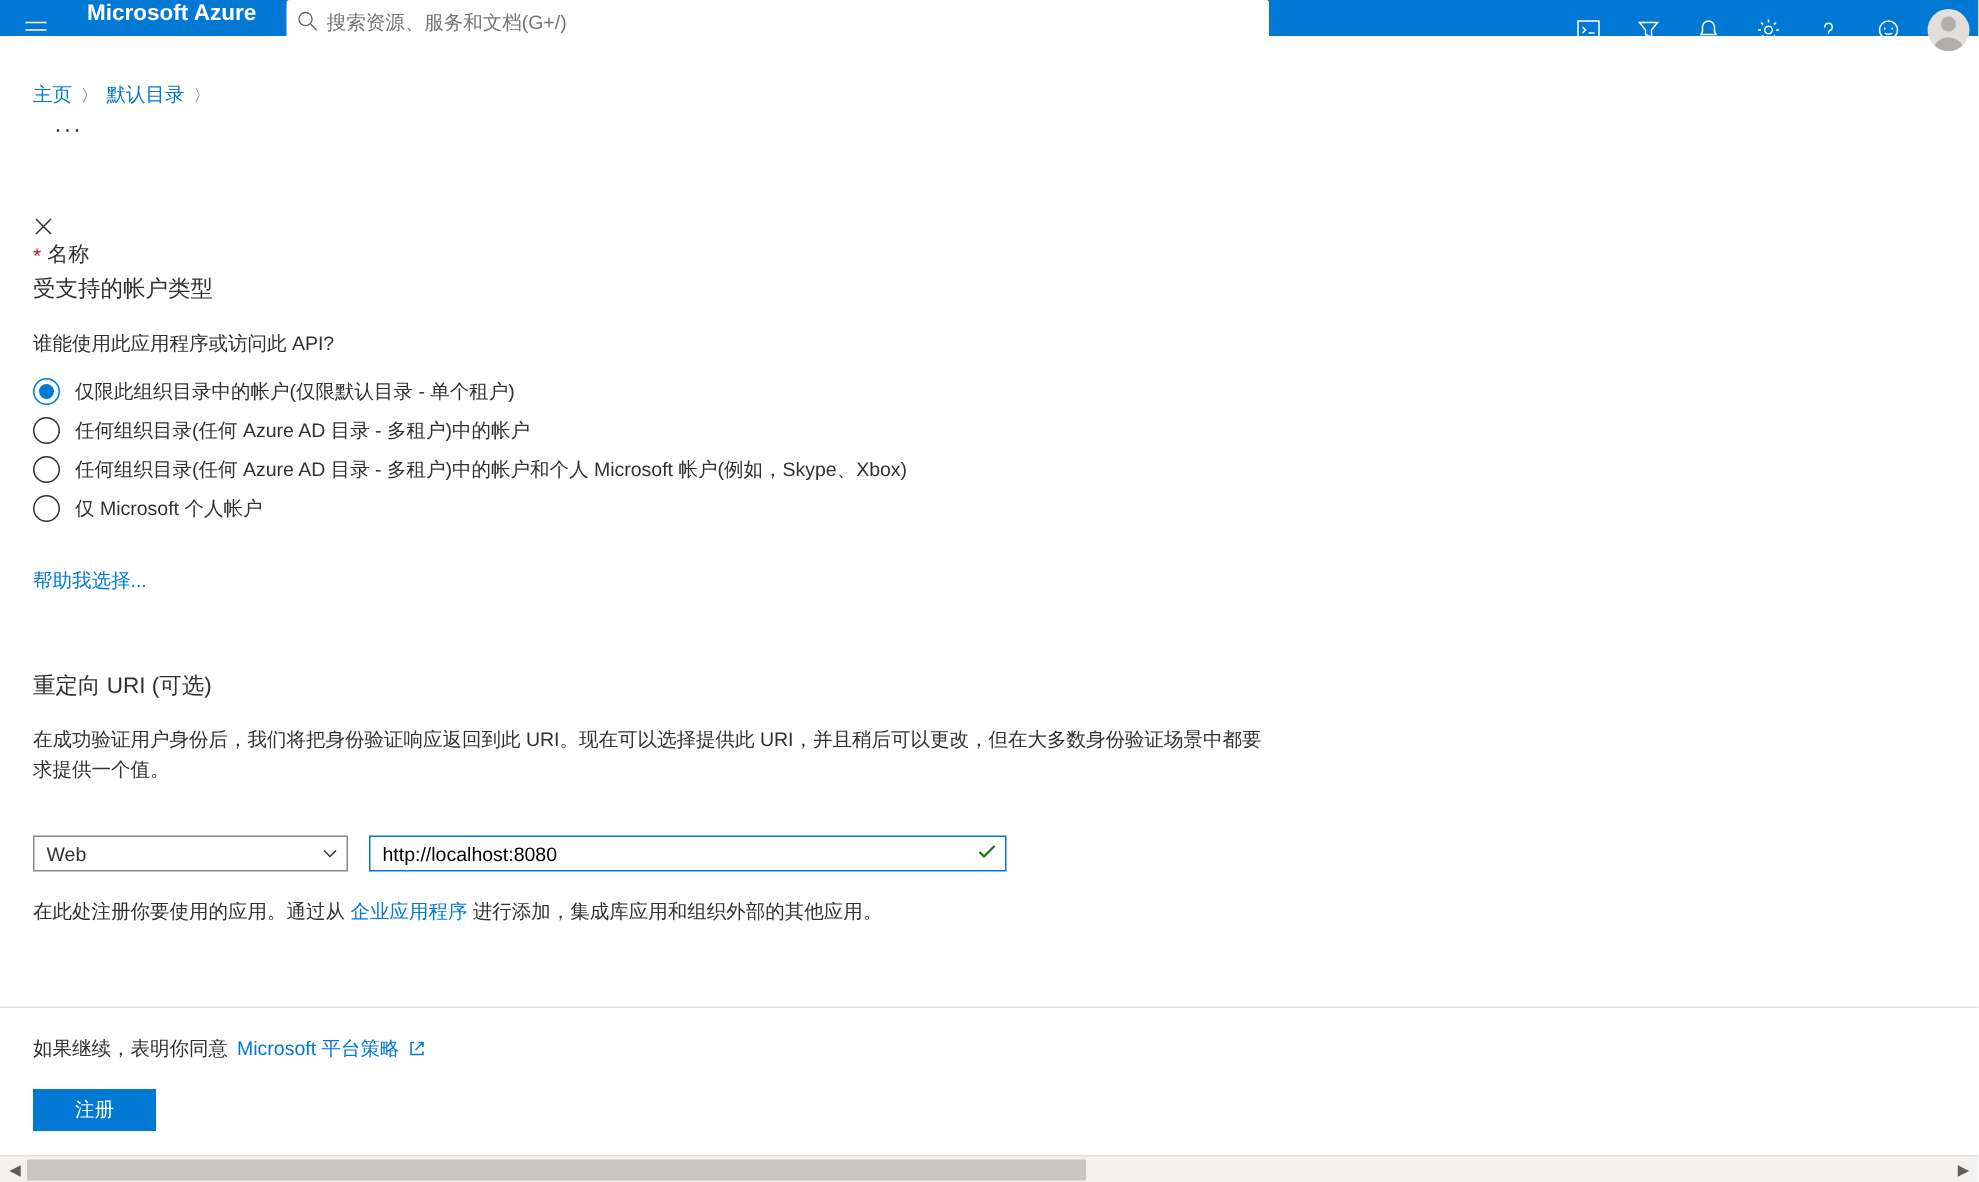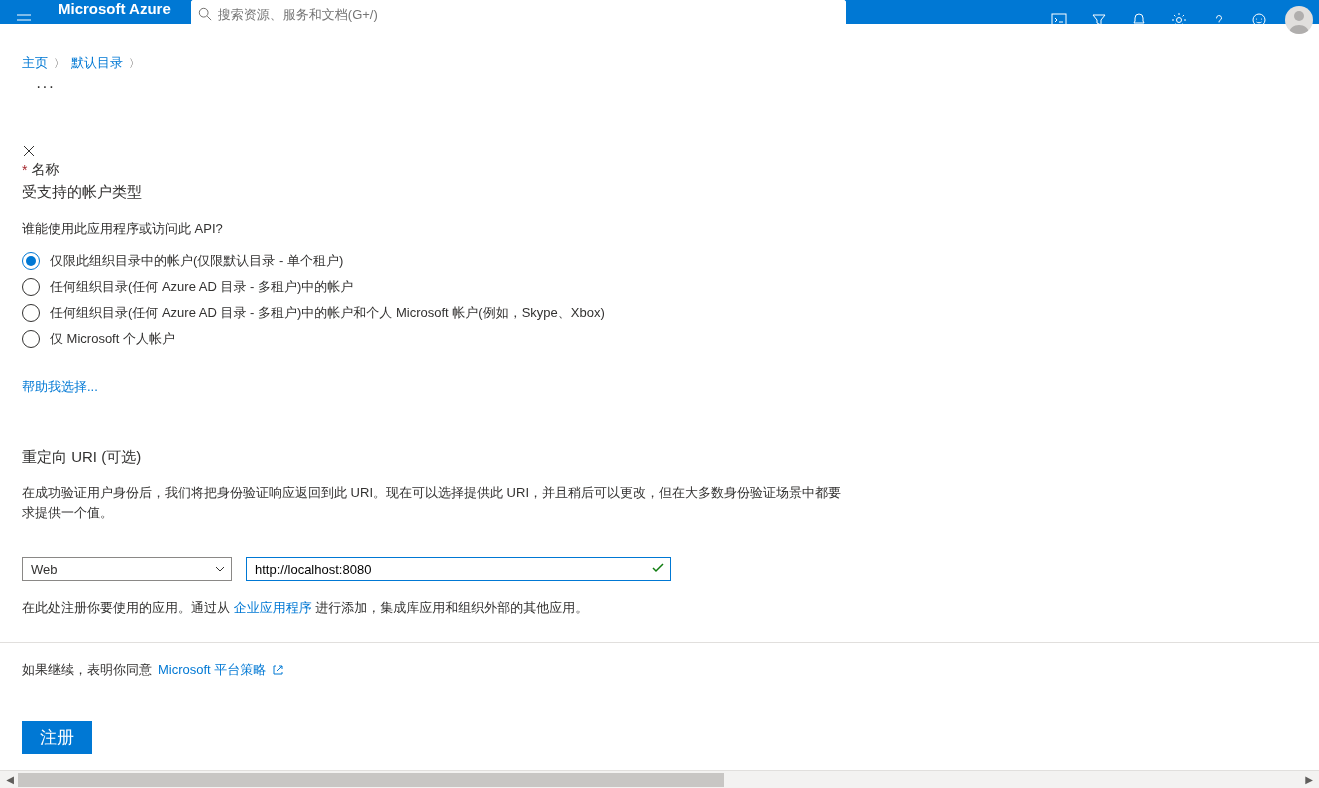--- a/index.html
+++ b/index.html
@@ -160,24 +160,23 @@
     bottom:20px;
     border-top:1px solid #e1dfdd;
     padding: 18px 22px 14px 22px;
     background:#fff;
   }
   .consent { font-size:13px; margin-bottom:18px; display:flex;align-items:center;gap:6px;}
   .consent .ext { color:#0078d4;}
   .register-btn {
     background:#0078d4;color:#fff;
     border:none;
-    padding:5px 18px;
-    font-size:17px;
+    padding:5px 28px;
+    font-size:13px;
     cursor:pointer;
-    margin-top:24px;
   }
 
   .hscroll {
     position:absolute;
     left:0;right:0;bottom:0;height:18px;
     background:#f3f2f1;
     border-top:1px solid #e1dfdd;
     display:flex;align-items:center;justify-content:space-between;
     padding:0 2px;
   }

